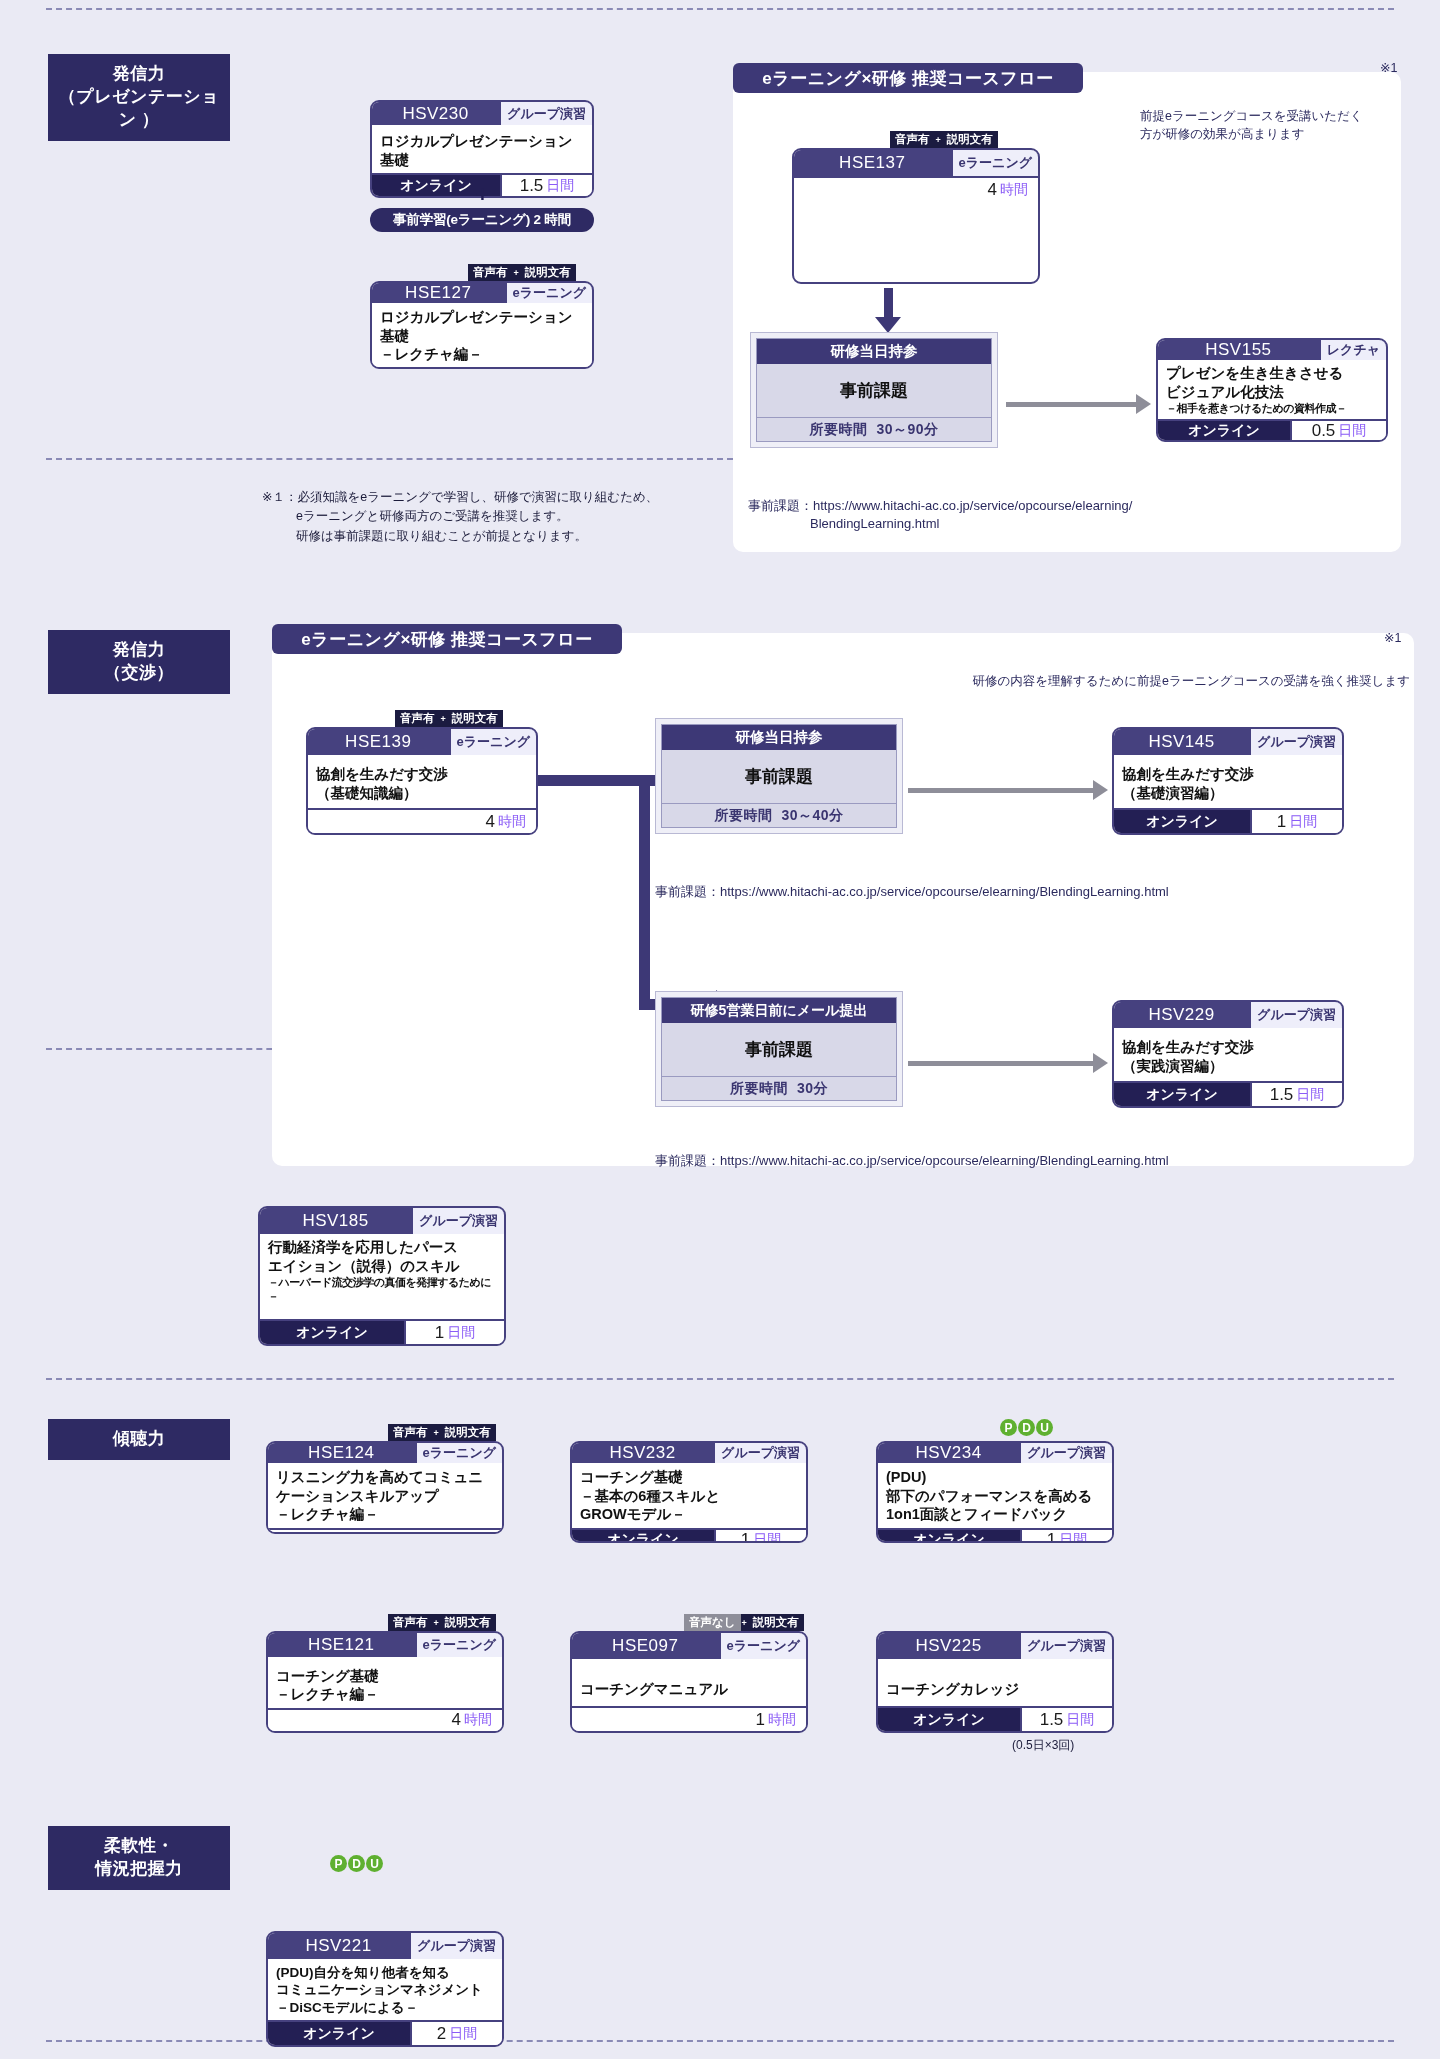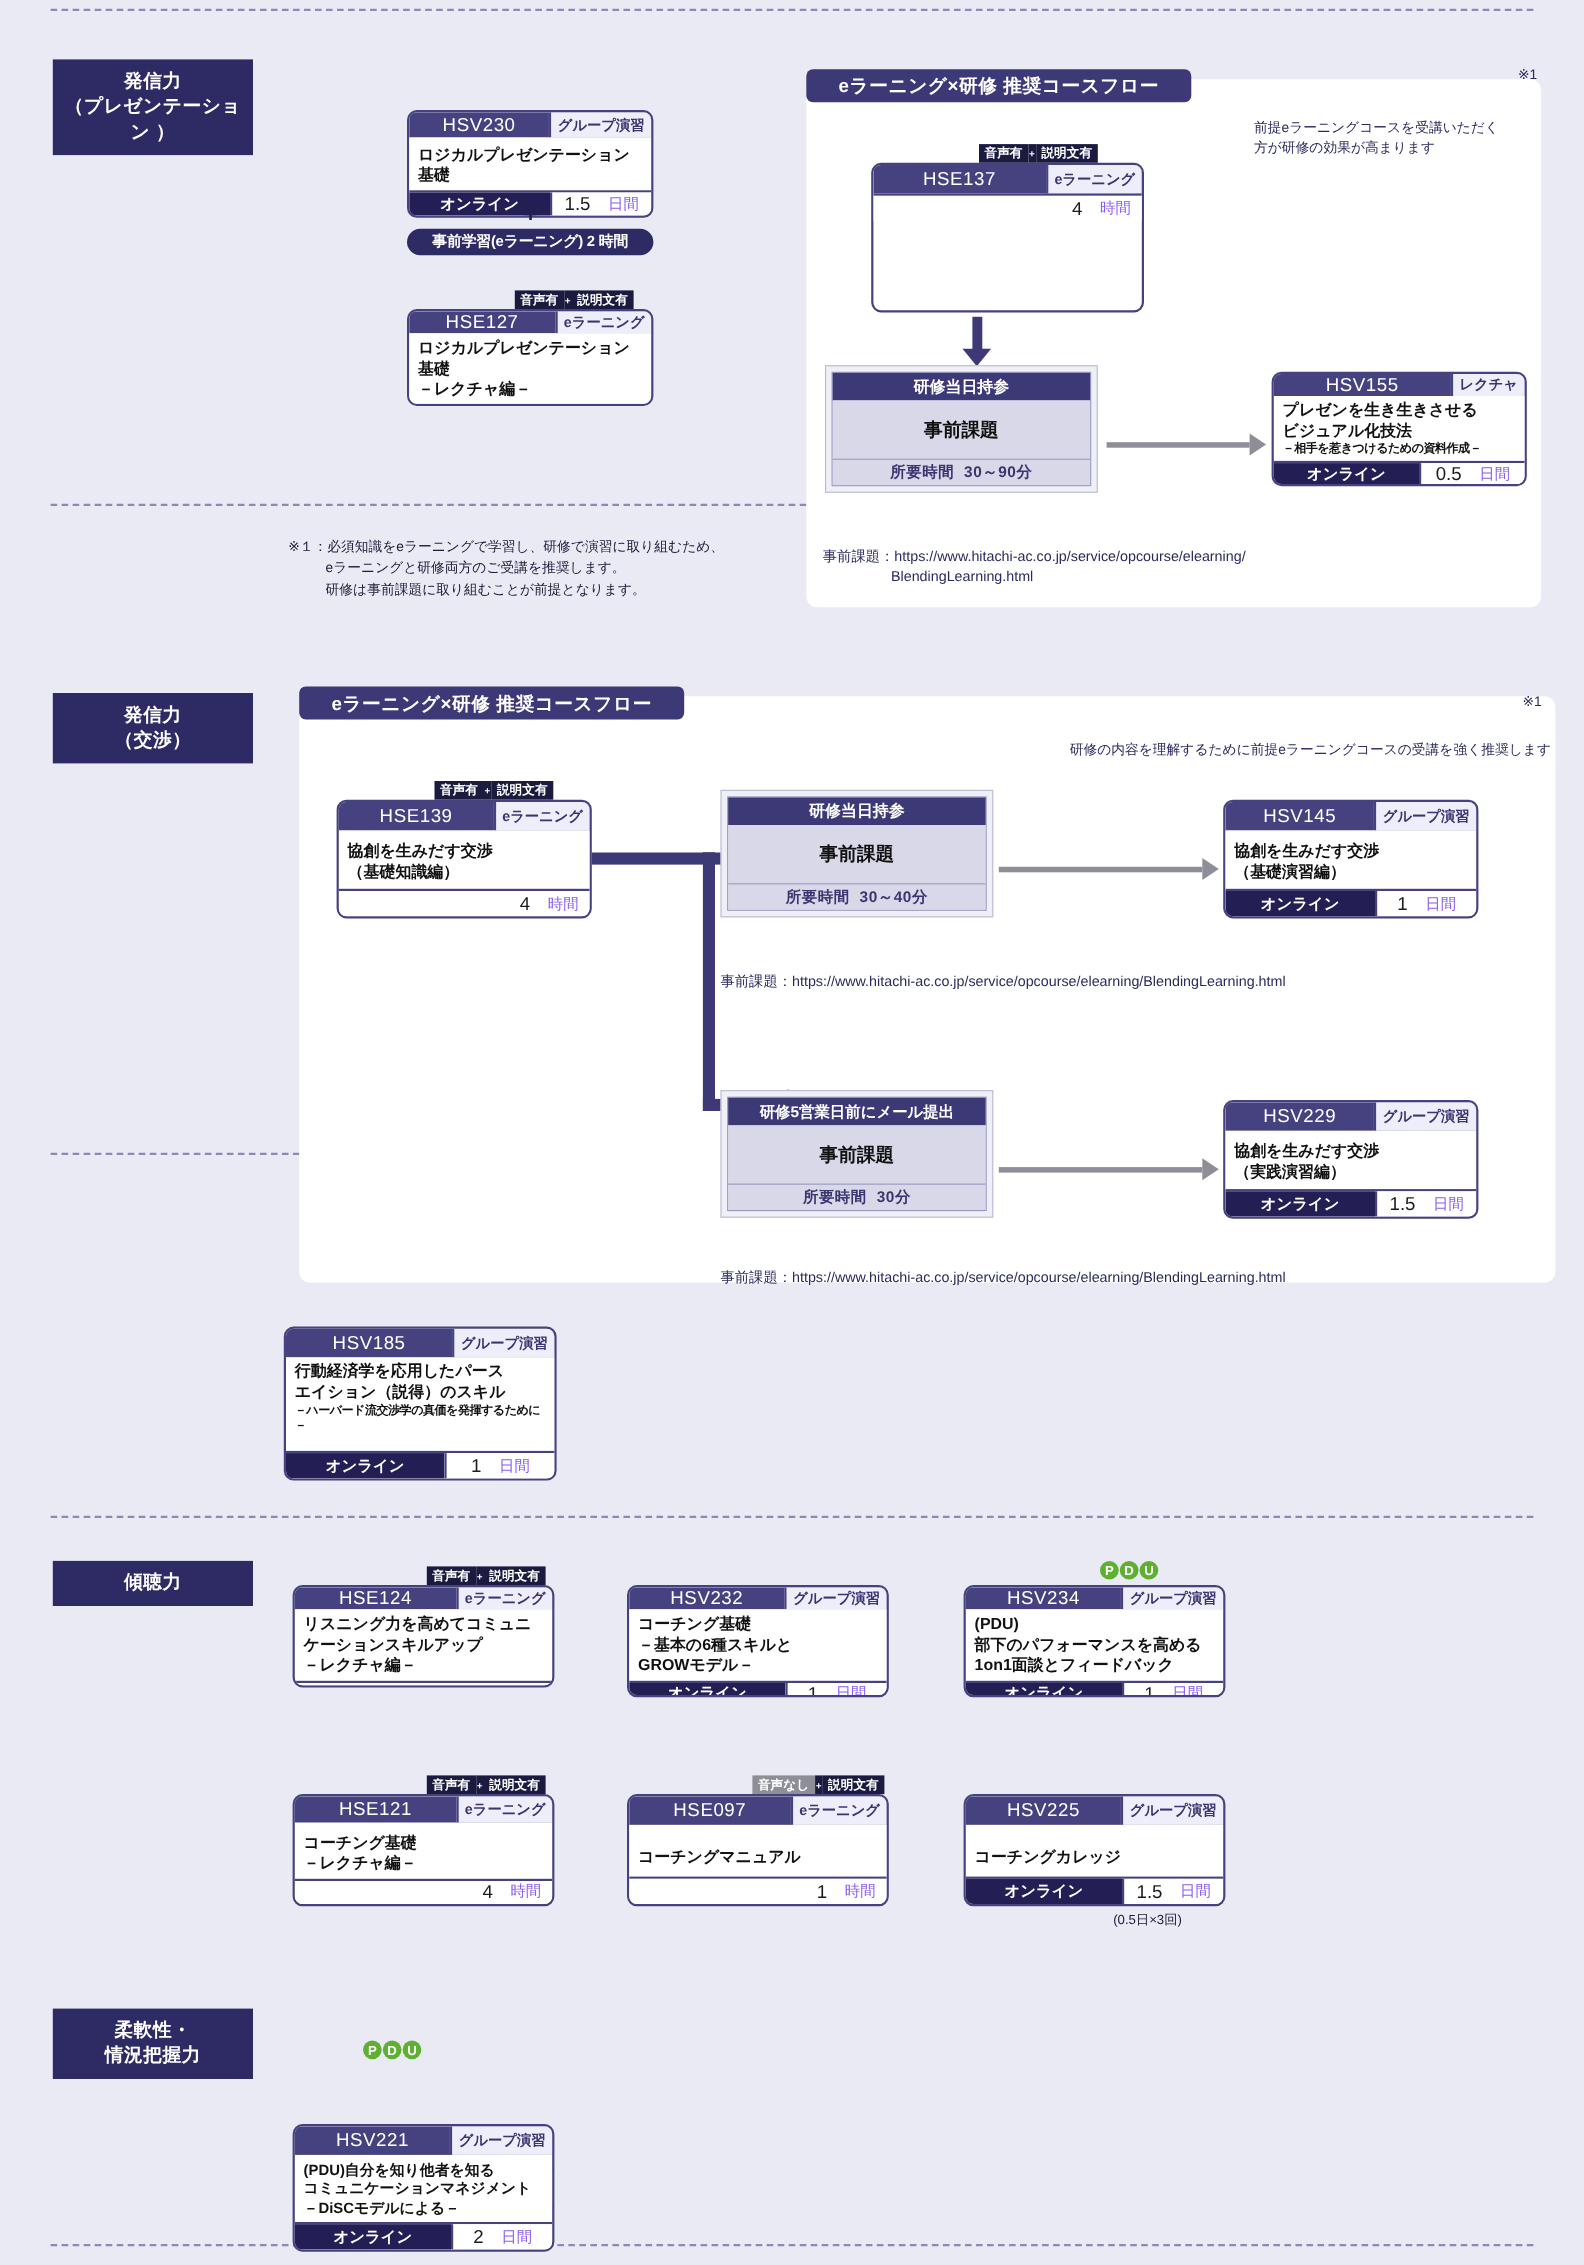--- a/index.html
+++ b/index.html
@@ -75,21 +75,21 @@
     background:#231f54; color:#fff;
     font-weight:bold; font-size:14px;
     flex:1;
     display:flex; align-items:center; justify-content:center;
   }
   .foot-dur {
     background:#fff; color:#1b1b1b;
     font-size:17px;
     min-width:92px;
     display:flex; align-items:center; justify-content:center;
-    gap:16px;
+    gap:3px;
     border-left:2px solid #46417f;
   }
   .foot-dur .unit { font-size:14px; color:#8b5cf6; }
   .card-foot.solo .foot-dur {
     flex:1; justify-content:flex-end; padding-right:10px;
     border-left:none;
   }
 
   
   .badges { display:flex; height:17px; font-size:11.5px; font-weight:bold; }
@@ -585,21 +585,21 @@
 <div class="pdu abs" style="left:330px; top:1855px;">
   <i>P</i>
   <i>D</i>
   <i>U</i>
 </div>
 <div class="card abs" style="left:266px; top:1931px; width:238px; height:116px;">
   <div class="card-head">
     <div class="card-code">HSV221</div>
     <div class="card-type">グループ演習</div>
   </div>
-  <div class="card-body" style="padding-top:5px; font-size:13.5px;border-radius:17px;">
+  <div class="card-body" style="padding-top:5px; font-size:13.5px;">
     <div>(PDU)自分を知り他者を知る</div>
     <div>コミュニケーションマネジメント</div>
     <div>－DiSCモデルによる－</div>
   </div>
   <div class="card-foot">
     <div class="foot-mode">オンライン</div>
     <div class="foot-dur">
       <span>2</span>
       <span class="unit">日間</span>
     </div>

